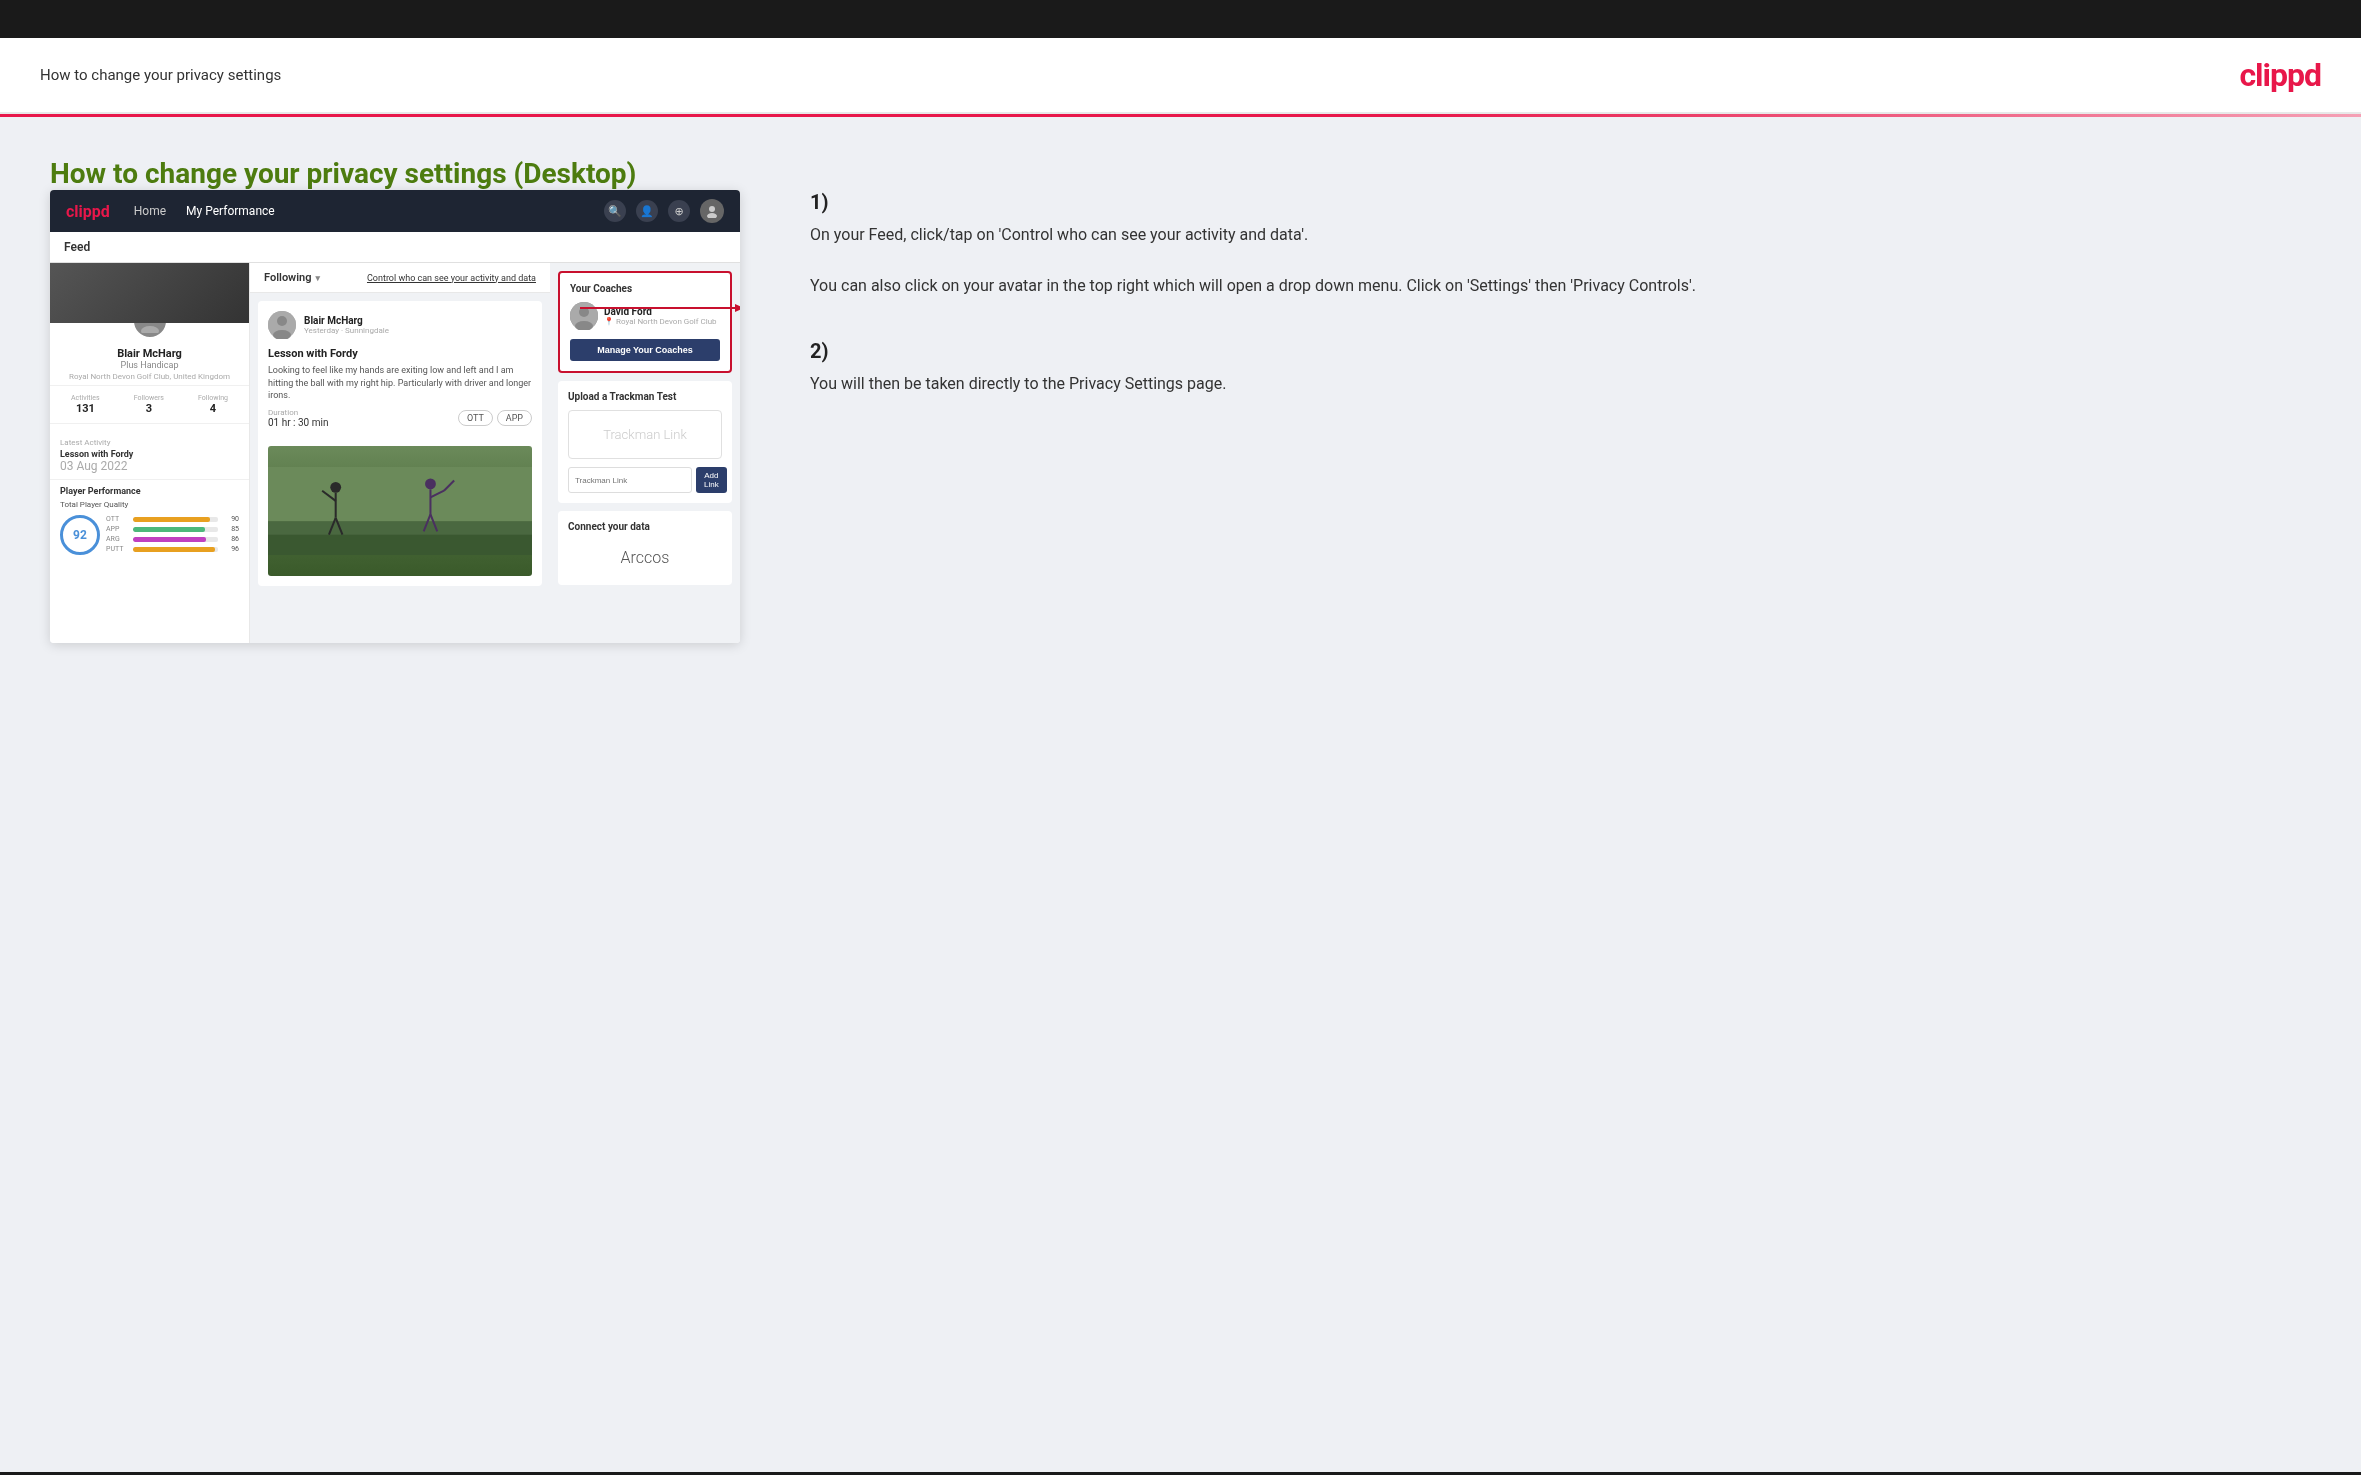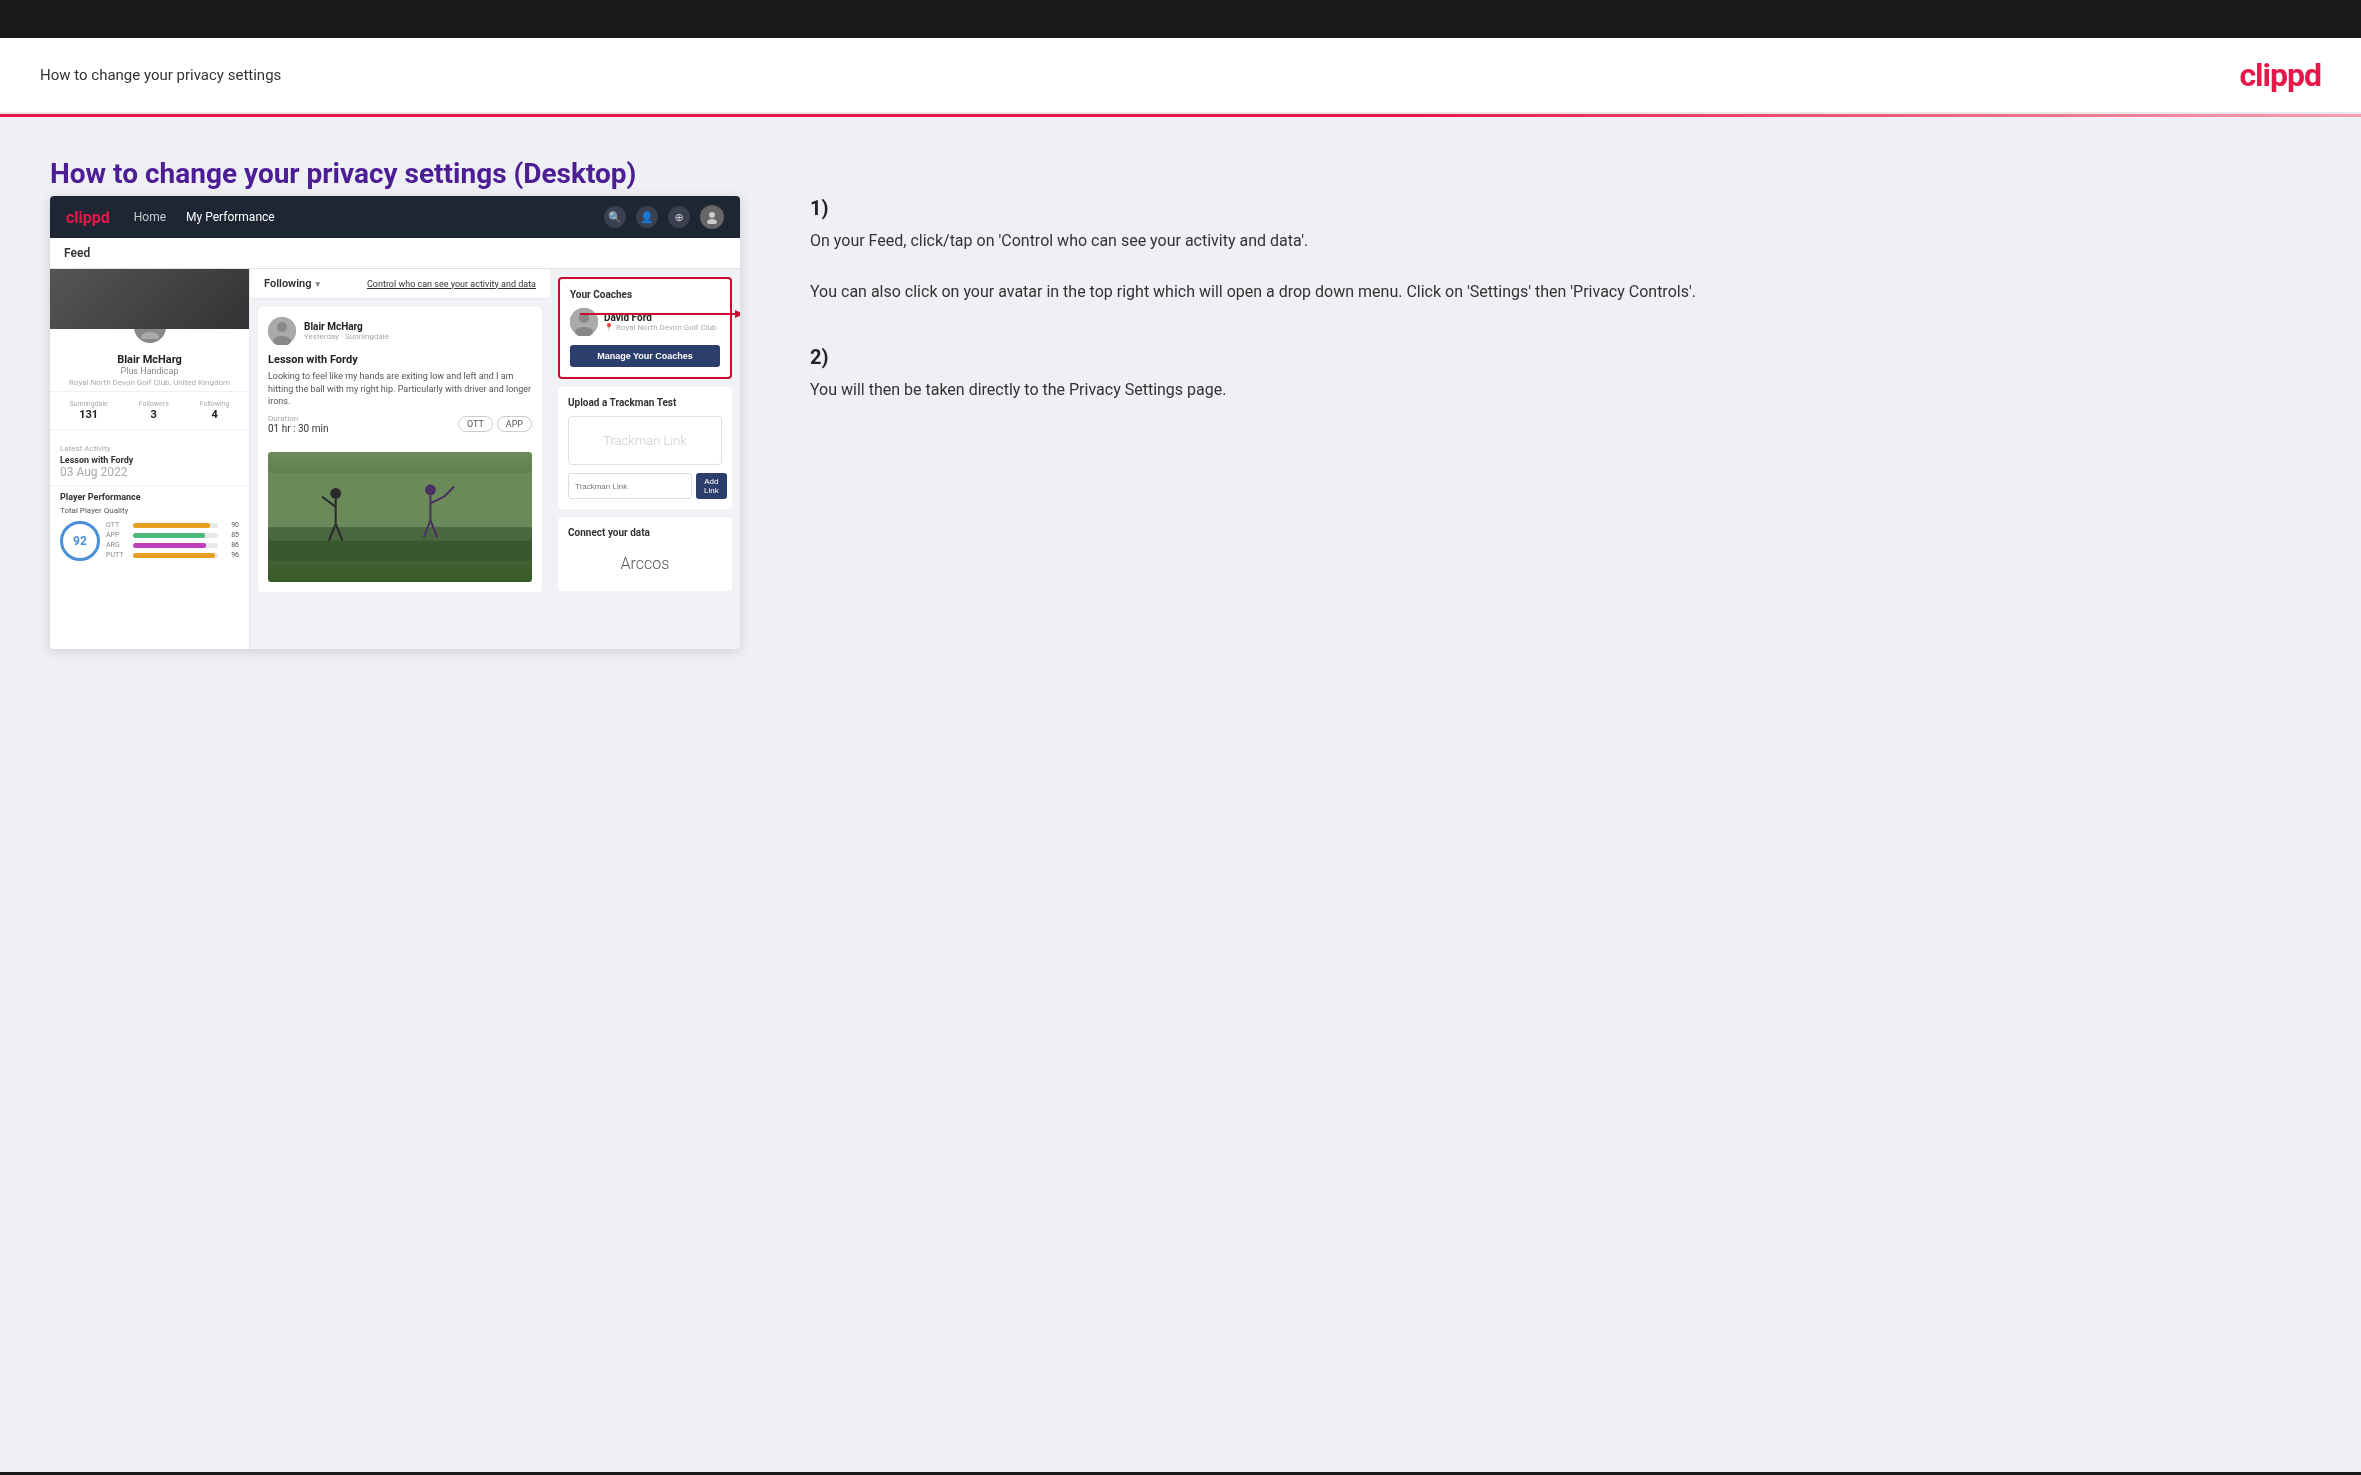--- a/index.html
+++ b/index.html
@@ -43,22 +43,21 @@
     
     .main-content {
       background: #eef0f4;
       padding: 40px 50px 50px 50px;
       min-height: calc(100vh - 120px);
     }
 
     .content-title {
       font-size: 28px;
       font-weight: 700;
-      color: #4c1d95;
-      margin-bottom: 6px;
+      color: #4d7c0f;
     }
     .content-subtitle {
       font-size: 20px;
       color: #444;
       margin-bottom: 35px;
     }
 
     
     .two-col {
       display: flex;
@@ -615,21 +614,21 @@
                 <ellipse cx="12" cy="22" rx="9" ry="5" fill="#aaa"></ellipse>
               </svg>
             </div>
           </div>
           <p class="profile-name">Blair McHarg</p>
           <p class="profile-subtitle">Plus Handicap</p>
           <p class="profile-location">Royal North Devon Golf Club, United Kingdom</p>
 
           <div class="profile-stats">
             <div class="stat-item">
-              <span class="stat-label">Sunningdale</span>
+              <span class="stat-label">Activities</span>
               <span class="stat-value">131</span>
             </div>
             <div class="stat-item">
               <span class="stat-label">Followers</span>
               <span class="stat-value">3</span>
             </div>
             <div class="stat-item">
               <span class="stat-label">Following</span>
               <span class="stat-value">4</span>
             </div>

